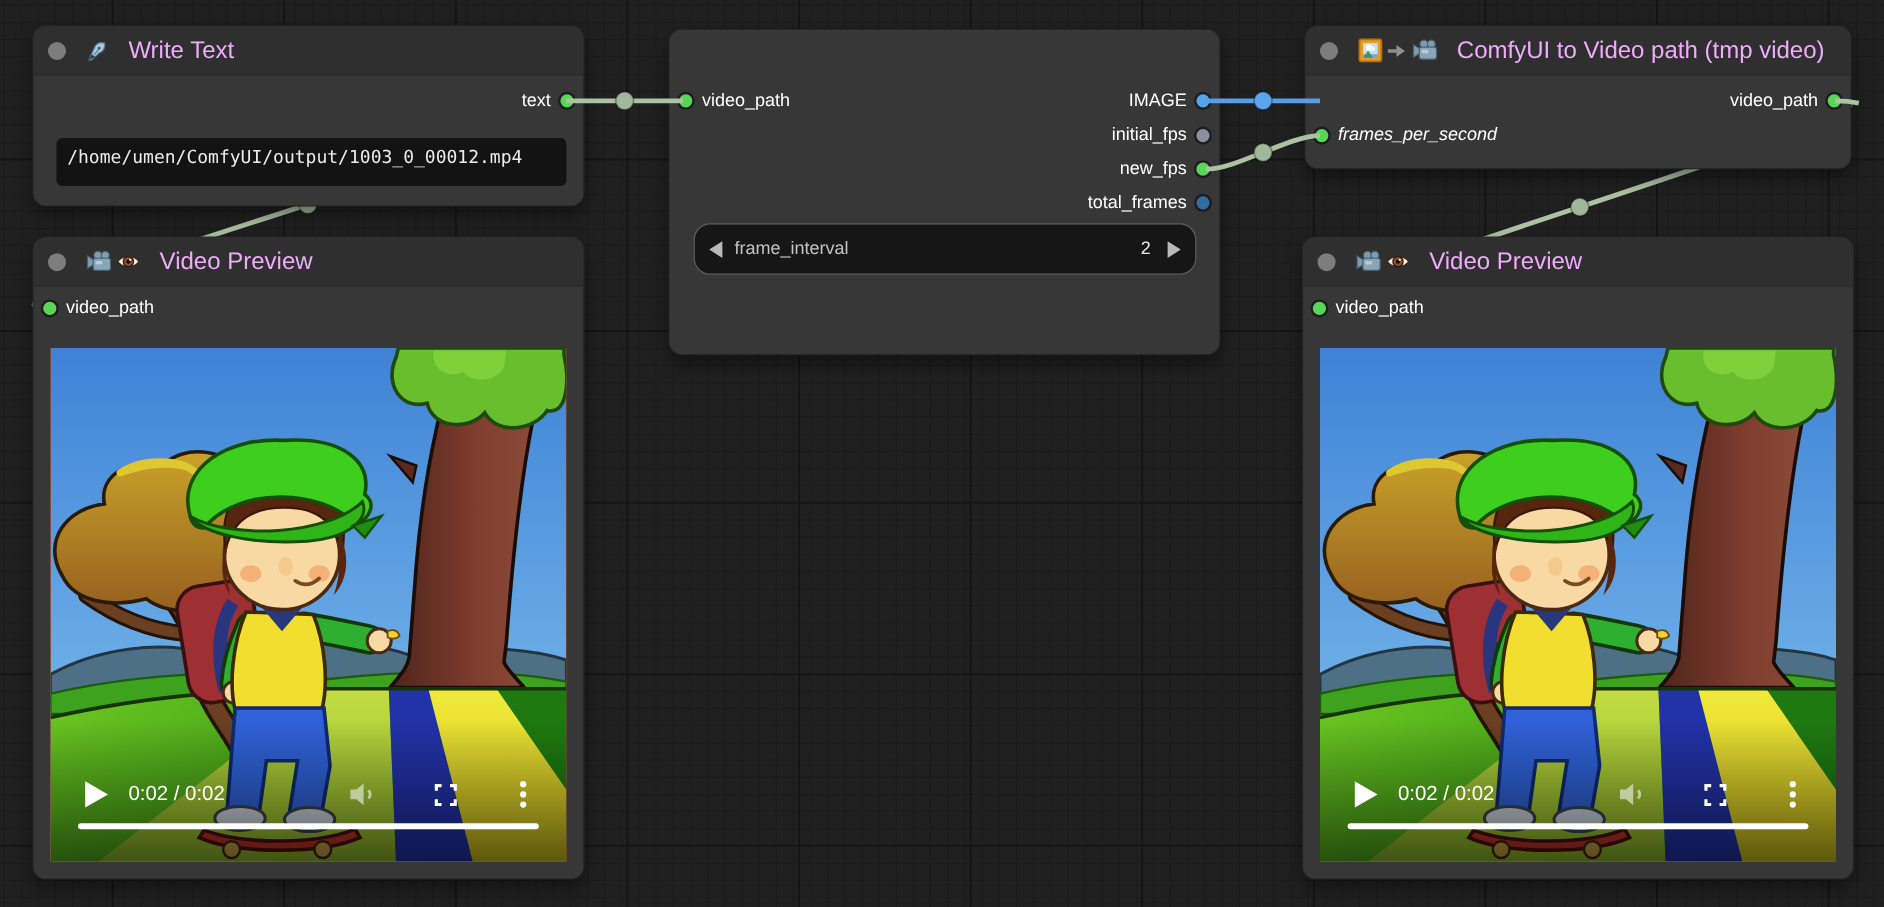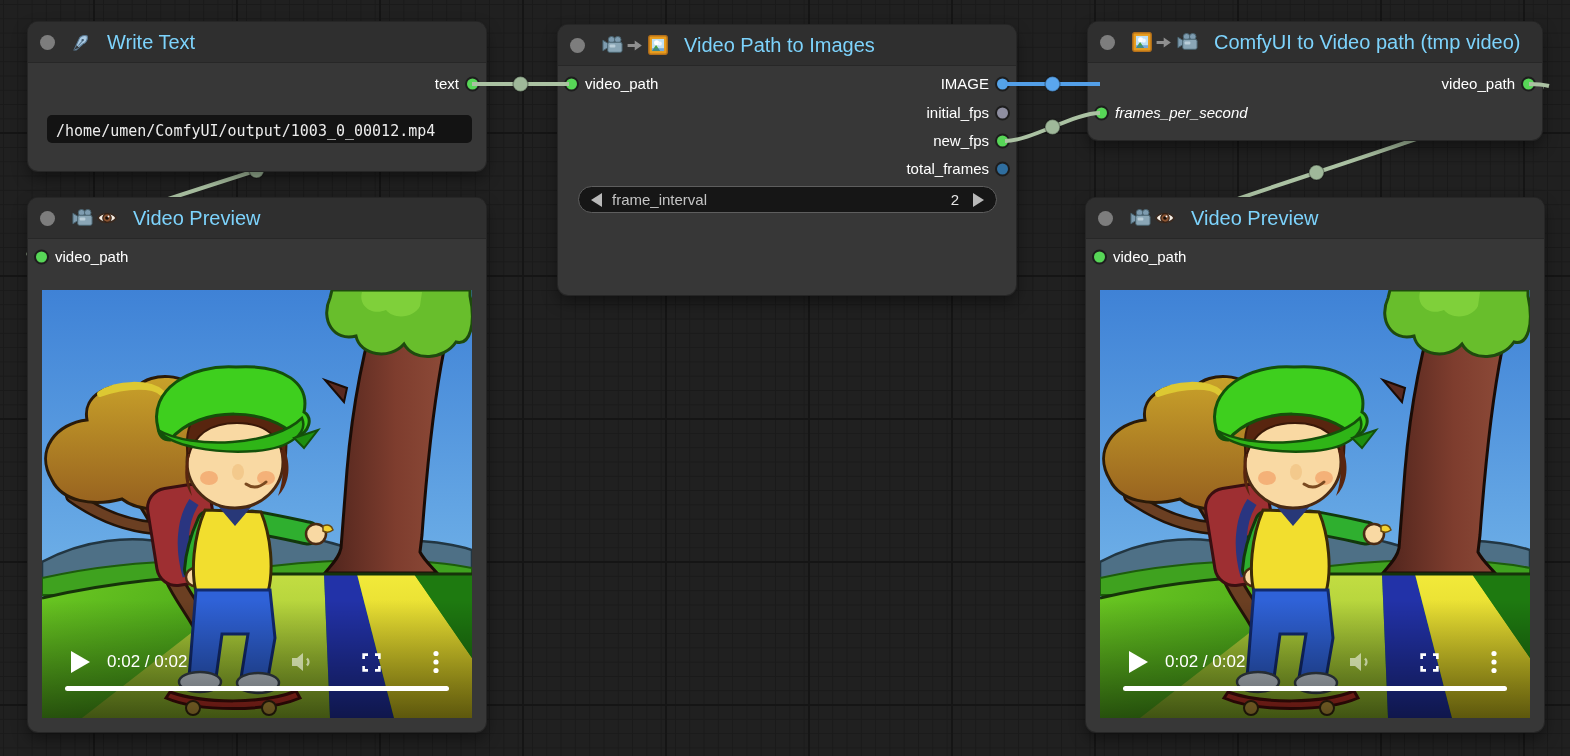--- a/index.html
+++ b/index.html
@@ -25,38 +25,38 @@
   }
   .titlebar{
     position:absolute;left:0;right:0;top:0;height:41px;
     background:#2f2f2f;border-radius:10px 10px 0 0;
     border-bottom:1px solid #272727;
     display:flex;align-items:center;padding-left:12px;box-sizing:border-box;gap:9px;
   }
   .collapse-dot{width:15px;height:15px;border-radius:50%;background:#7d7d7d;flex:0 0 auto;}
   .titleicons{display:flex;align-items:center;gap:2px;margin-left:7px;}
   .titleicons svg{display:block;}
-  .title-label{color:#7dd3fc;font-size:20px;white-space:nowrap;margin-left:6px;}
+  .title-label{color:#f0abfc;font-size:20px;white-space:nowrap;margin-left:6px;}
 
   .row{position:absolute;height:22px;line-height:22px;font-size:15px;color:#ffffff;left:0;right:0;}
   .row.in{padding-left:27px;text-align:left;}
   .row.out{padding-right:27px;text-align:right;}
   .port{position:absolute;top:50%;transform:translateY(-50%);width:11px;height:11px;border-radius:50%;border:2px solid #1d1d1d;box-sizing:content-box;}
   .port.left{left:6px;} .port.right{right:6px;}
   .p-green{background:#57d657;} .p-blue{background:#55a3e8;}
   .p-gray{background:#8e8ea0;} .p-steel{background:#2f6e9f;}
 
   .textfield{
     position:absolute;background:#131313;border-radius:5px;
     color:#ececec;font-family:"DejaVu Sans Mono","Liberation Mono",monospace;
     font-size:15px;padding:7px 9px;box-sizing:border-box;white-space:nowrap;overflow:hidden;
   }
 
   .pill{
-    position:absolute;height:27px;background:#161616;border:1px solid #5e5e5e;border-radius:14px;
+    position:absolute;height:43px;background:#161616;border:1px solid #5e5e5e;border-radius:14px;
     box-sizing:border-box;display:flex;align-items:center;color:#c4c4c4;font-size:15px;
   }
   .pill .arrow{width:0;height:0;flex:0 0 auto;cursor:pointer;}
   .arrow.lt{border-top:7px solid transparent;border-bottom:7px solid transparent;border-right:11px solid #b9b9b9;margin-left:12px;}
   .arrow.rt{border-top:7px solid transparent;border-bottom:7px solid transparent;border-left:11px solid #b9b9b9;margin-right:12px;}
   .pill .wlabel{flex:1 1 auto;margin-left:10px;}
   .pill .wvalue{color:#e6e6e6;margin-right:14px;}
 
   .player{position:absolute;overflow:hidden;background:#c2410c;}
   .player > svg.scene{position:absolute;left:0;top:0;width:100%;height:100%;}
@@ -219,45 +219,24 @@
                 <use href="#ic-pen"></use>
               </svg>
             </span>
         </div>
         <span class="title-label">Write Text</span>
       </div>
       <div class="row out" style="top:51px;">
         <span>text</span>
         <span class="port right p-green"></span>
       </div>
-      <div class="textfield" style="left:19px;top:93px;width:425px;height:28px;">/home/umen/ComfyUI/output/1003_0_00012.mp4</div>
+      <div class="textfield" style="left:19px;top:93px;width:425px;height:40px;">/home/umen/ComfyUI/output/1003_0_00012.mp4</div>
     </div>
 
     <div class="node" style="left:558px;top:25px;width:458px;height:270px;">
-      <div class="titlebar">
-        <div class="collapse-dot"></div>
-        <div class="titleicons">
-          <span>
-              <svg width="23" height="23" viewBox="0 0 24 24">
-                <use href="#ic-camera"></use>
-              </svg>
-            </span>
-          <span>
-              <svg width="19" height="19" viewBox="0 0 24 24">
-                <use href="#ic-arrow"></use>
-              </svg>
-            </span>
-          <span>
-              <svg width="22" height="22" viewBox="0 0 24 24">
-                <use href="#ic-picture"></use>
-              </svg>
-            </span>
-        </div>
-        <span class="title-label">Video Path to Images</span>
-      </div>
       <div class="row in" style="top:48px;">
         <span class="port left p-green"></span>
         <span>video_path</span>
       </div>
       <div class="row out" style="top:48px;">
         <span>IMAGE</span>
         <span class="port right p-blue"></span>
       </div>
       <div class="row out" style="top:105px;">
         <span>new_fps</span>

